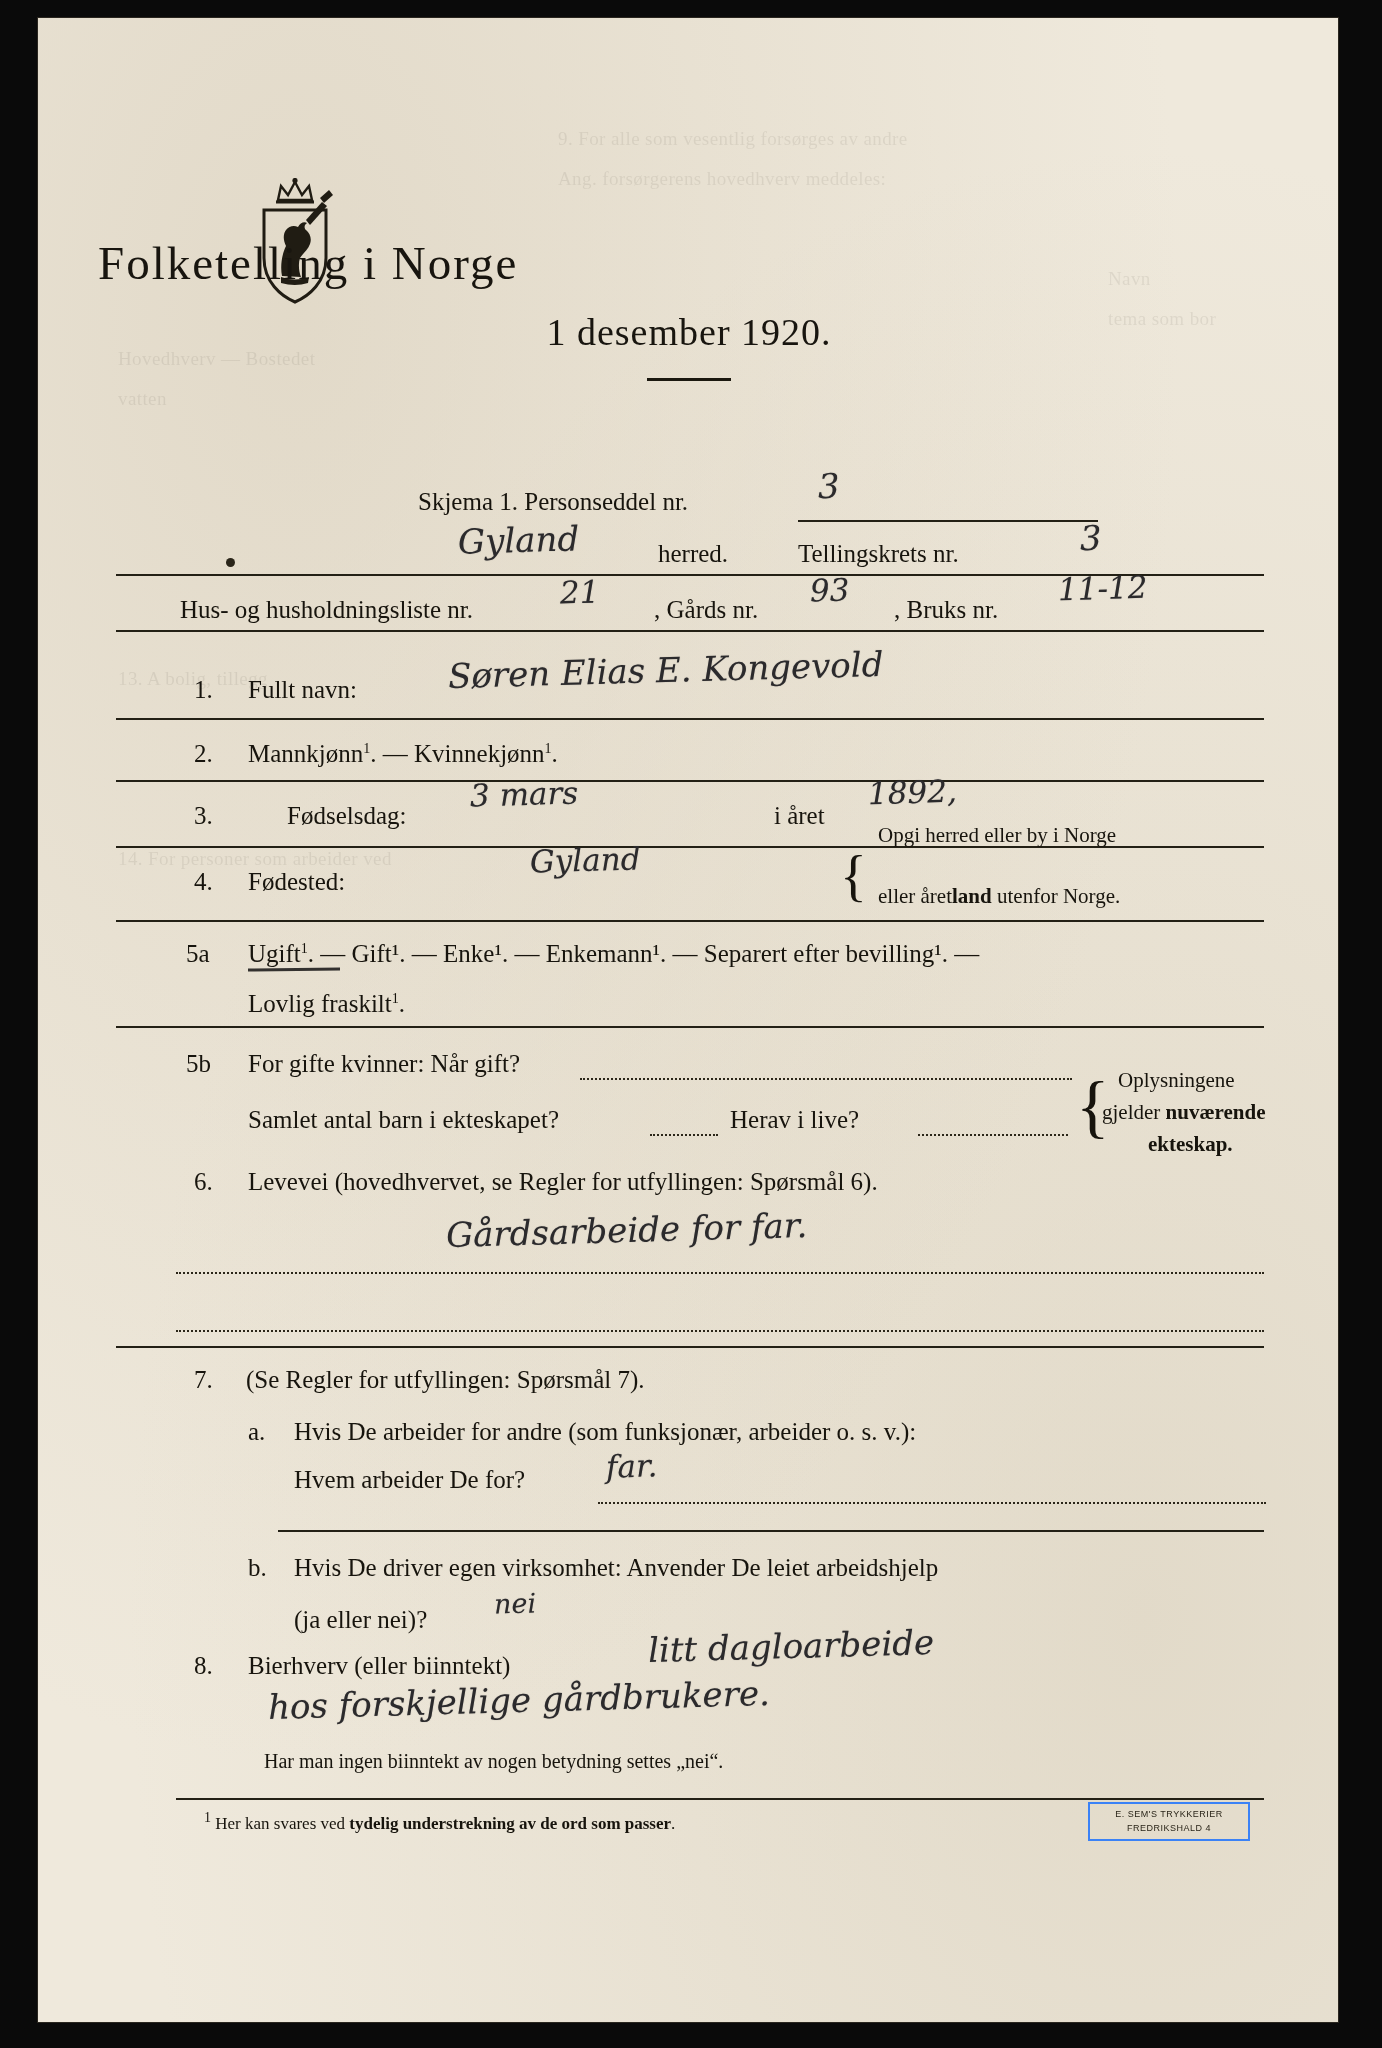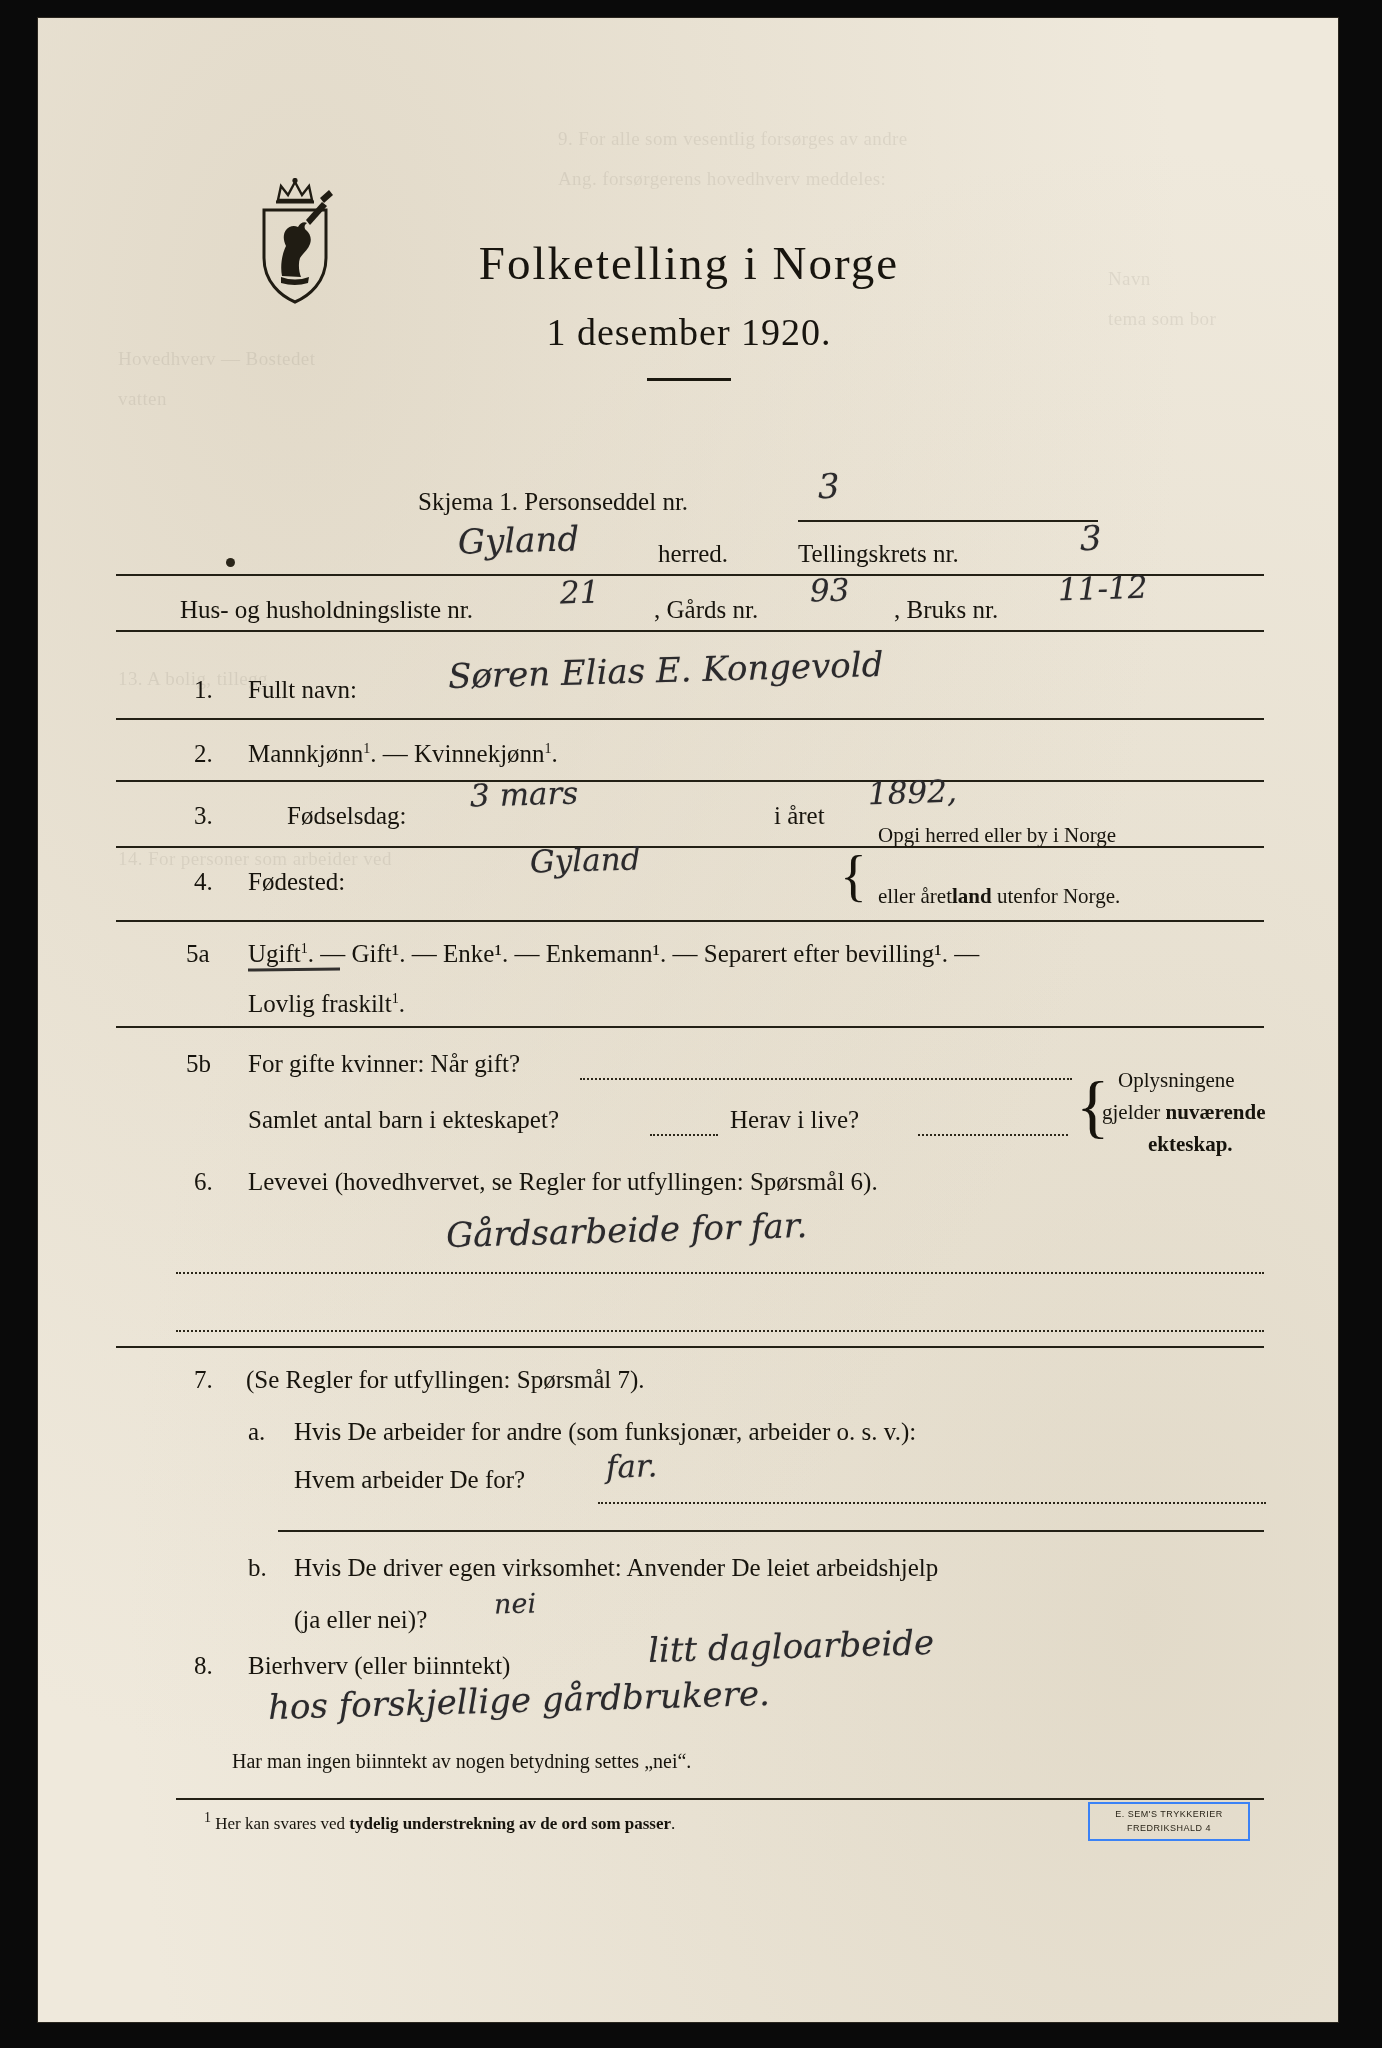--- a/index.html
+++ b/index.html
@@ -39,21 +39,20 @@
     pointer-events:none;
     font-family:"Liberation Serif", serif;
   }
   .ghost div{position:absolute;white-space:nowrap;}
 
   .crest{
     position:absolute;left:150px;top:120px;width:94px;height:128px;
   }
   .title{
     position:absolute;left:0;right:0;top:178px;
-    text-align:center;
     font-size:47px;
     letter-spacing:2px;
     color:#18150f;
     font-family:"Liberation Serif", serif;
     font-weight:400;
   }
   .subtitle{
     position:absolute;left:0;right:0;top:252px;
     text-align:center;
     font-size:38px;
@@ -252,21 +251,21 @@
 
     <div class="txt" style="left:150px;top:1496px;">b.</div>
     <div class="txt" style="left:196px;top:1496px;">Hvis De driver egen virksomhet:  Anvender De leiet arbeidshjelp</div>
     <div class="txt" style="left:196px;top:1548px;">(ja eller nei)?</div>
     <div class="hw sm" style="left:396px;top:1530px;">nei</div>
 
     <div class="txt" style="left:96px;top:1594px;">8.</div>
     <div class="txt" style="left:150px;top:1594px;">Bierhverv (eller biinntekt)</div>
     <div class="hw lg" style="left:550px;top:1568px;">litt dagloarbeide</div>
     <div class="hw lg" style="left:170px;top:1622px;">hos forskjellige gårdbrukere.</div>
-    <div class="txt small" style="left:134px;top:1692px;">Har man ingen biinntekt av nogen betydning settes „nei“.</div>
+    <div class="txt small" style="left:166px;top:1692px;">Har man ingen biinntekt av nogen betydning settes „nei“.</div>
 
     <div class="line" style="left:78px;top:1740px;width:1088px;"></div>
     <div class="txt tiny" style="left:106px;top:1752px;">
       <span class="sup">1</span>
       <span>Her kan svares ved </span><span class="bold">tydelig understrekning av de ord som passer</span><span>.</span>
     </div>
 
     <div class="stamp" style="left:990px;top:1744px;width:146px;">
       <div>E. SEM'S TRYKKERIER</div>
       <div>FREDRIKSHALD 4</div>

